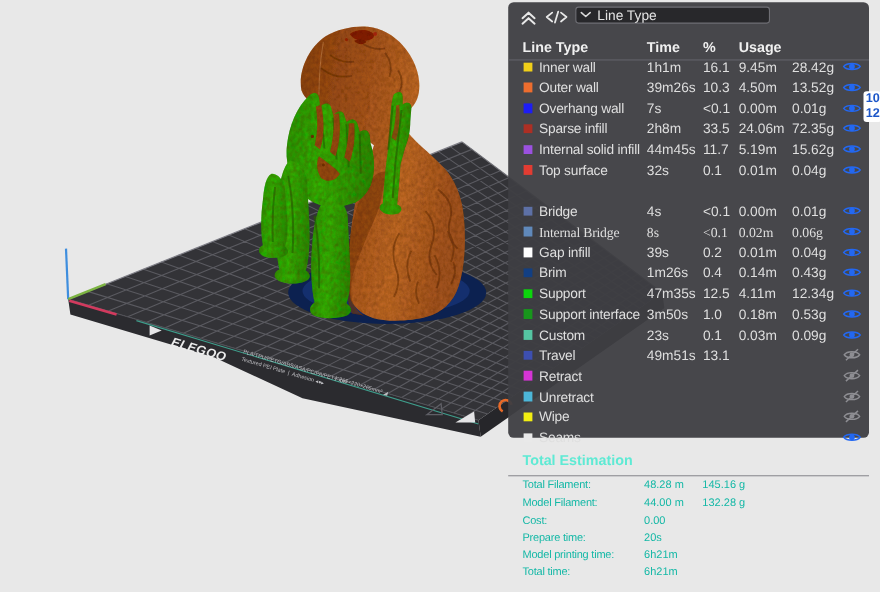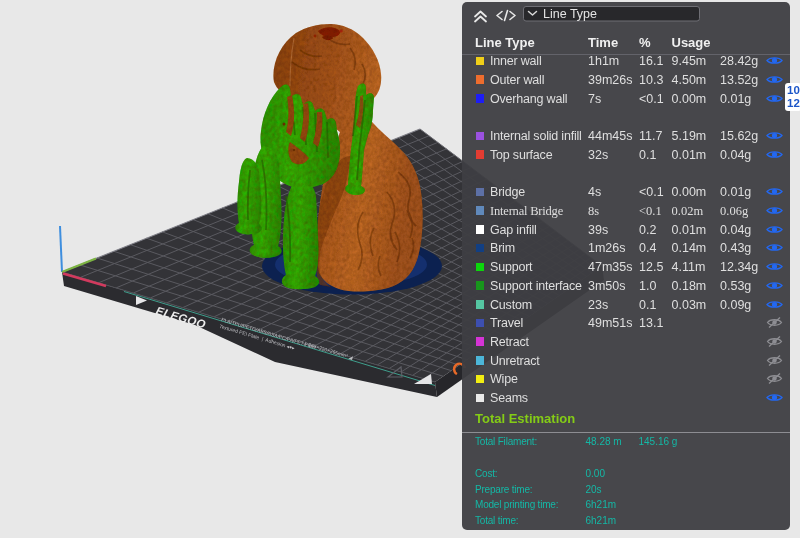--- a/index.html
+++ b/index.html
@@ -1,17 +1,17 @@
 <!DOCTYPE html>
 <html><head><meta charset="utf-8">
 <style>
 html,body{margin:0;padding:0;}
 body{width:800px;height:538px;overflow:hidden;background:#e8e8e8;font-family:"Liberation Sans",sans-serif;position:relative;}
 #scene{position:absolute;left:0;top:0;}
-#panel{position:absolute;left:462px;top:2px;width:328px;height:528px;background:rgba(62,62,66,0.95);border-radius:5px;color:#dfdfdf;font-size:12.5px;}
+#panel{position:absolute;left:462px;top:2px;width:328px;height:396px;background:rgba(62,62,66,0.95);border-radius:5px;color:#dfdfdf;font-size:12.5px;}
 .hdrline{position:absolute;left:0;top:52px;width:328px;height:1px;background:#63636a;}
 .row{position:absolute;left:0;width:328px;height:18.7px;}
 .sw{position:absolute;left:13.5px;top:5px;width:8.5px;height:8.5px;}
 .lb{position:absolute;left:28px;top:2.5px;letter-spacing:-0.2px;}
 .c1{position:absolute;left:126px;top:2.5px;}
 .c2{position:absolute;left:177px;top:2.5px;}
 .c3{position:absolute;left:209.5px;top:2.5px;}
 .c4{position:absolute;left:258px;top:2.5px;text-align:center;}
 .eye{position:absolute;left:303px;top:1.5px;}
 .th{position:absolute;top:33px;font-weight:bold;color:#f0f0f0;font-size:13px;}
@@ -168,20 +168,32 @@
       <span class="lb">Overhang wall</span>
       <span class="c1">7s</span>
       <span class="c2">&lt;0.1</span>
       <span class="c3">0.00m</span>
       <span class="c4">0.01g</span>
       <svg class="eye" width="19" height="15">
         <path d="M2 7.5 C4.8 3.9 14.2 3.9 17 7.5 C14.2 11.1 4.8 11.1 2 7.5 Z" stroke="#2368f2" stroke-width="1.3" fill="none"></path>
         <circle cx="9.5" cy="7.5" r="2.6" fill="#2368f2"></circle>
       </svg>
     </div>
+    <div class="row" style="top:105.8px;">
+      <span class="sw" style="background:#ad2f24;"></span>
+      <span class="lb">Sparse infill</span>
+      <span class="c1">2h8m</span>
+      <span class="c2">33.5</span>
+      <span class="c3">24.06m</span>
+      <span class="c4">72.35g</span>
+      <svg class="eye" width="19" height="15">
+        <path d="M2 7.5 C4.8 3.9 14.2 3.9 17 7.5 C14.2 11.1 4.8 11.1 2 7.5 Z" stroke="#2368f2" stroke-width="1.3" fill="none"></path>
+        <circle cx="9.5" cy="7.5" r="2.6" fill="#2368f2"></circle>
+      </svg>
+    </div>
     <div class="row" style="top:124.5px;">
       <span class="sw" style="background:#9b51e0;"></span>
       <span class="lb">Internal solid infill</span>
       <span class="c1">44m45s</span>
       <span class="c2">11.7</span>
       <span class="c3">5.19m</span>
       <span class="c4">15.62g</span>
       <svg class="eye" width="19" height="15">
         <path d="M2 7.5 C4.8 3.9 14.2 3.9 17 7.5 C14.2 11.1 4.8 11.1 2 7.5 Z" stroke="#2368f2" stroke-width="1.3" fill="none"></path>
         <circle cx="9.5" cy="7.5" r="2.6" fill="#2368f2"></circle>
@@ -322,27 +334,32 @@
       </svg>
     </div>
     <div class="row" style="top:386.6px;">
       <span class="sw" style="background:#e9e9e9;"></span>
       <span class="lb">Seams</span>
       <svg class="eye" width="19" height="15">
         <path d="M2 7.5 C4.8 3.9 14.2 3.9 17 7.5 C14.2 11.1 4.8 11.1 2 7.5 Z" stroke="#2368f2" stroke-width="1.3" fill="none"></path>
         <circle cx="9.5" cy="7.5" r="2.6" fill="#2368f2"></circle>
       </svg>
     </div>
-    <div style="position:absolute;left:13px;top:409px;font-weight:bold;color:#84cc16;font-size:13px;">Total Estimation</div>
+    <div style="position:absolute;left:13px;top:409px;font-weight:bold;color:#5eead4;font-size:13px;">Total Estimation</div>
     <div id="totline"></div>
     <div class="trow" style="top:433.8px;">
       <span class="tlb">Total Filament:</span>
       <span class="tv1">48.28 m</span>
       <span class="tv2">145.16 g</span>
     </div>
+    <div class="trow" style="top:449.7px;">
+      <span class="tlb">Model Filament:</span>
+      <span class="tv1">44.00 m</span>
+      <span class="tv2">132.28 g</span>
+    </div>
     <div class="trow" style="top:465.6px;">
       <span class="tlb">Cost:</span>
       <span class="tv1">0.00</span>
     </div>
     <div class="trow" style="top:481.5px;padding-left:48px;">
       <span class="tlb">Prepare time:</span>
       <span class="tv1">20s</span>
     </div>
     <div class="trow" style="top:497.4px;">
       <span class="tlb">Model printing time:</span>

